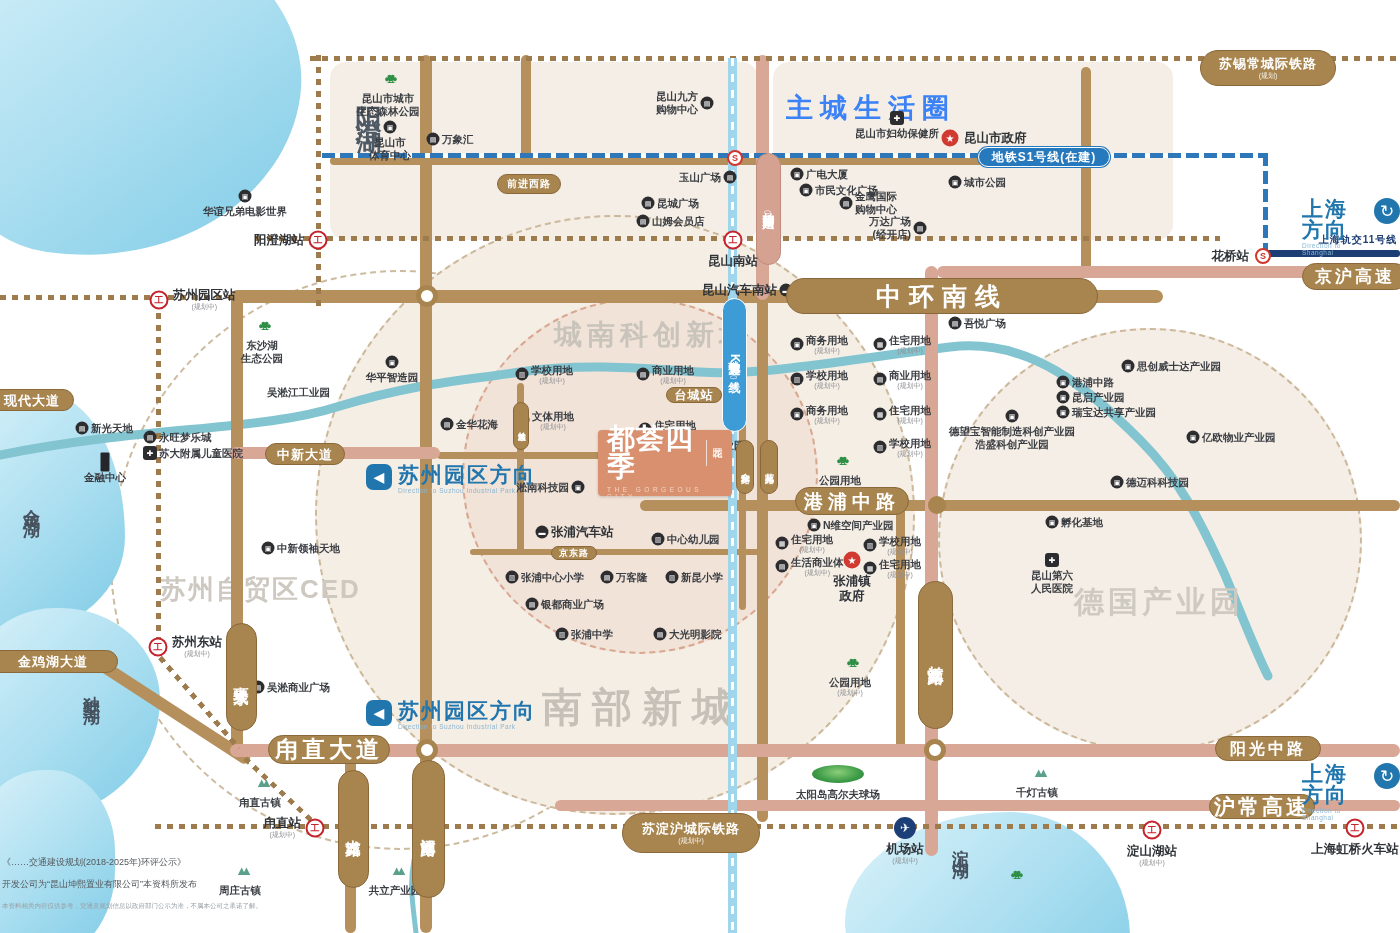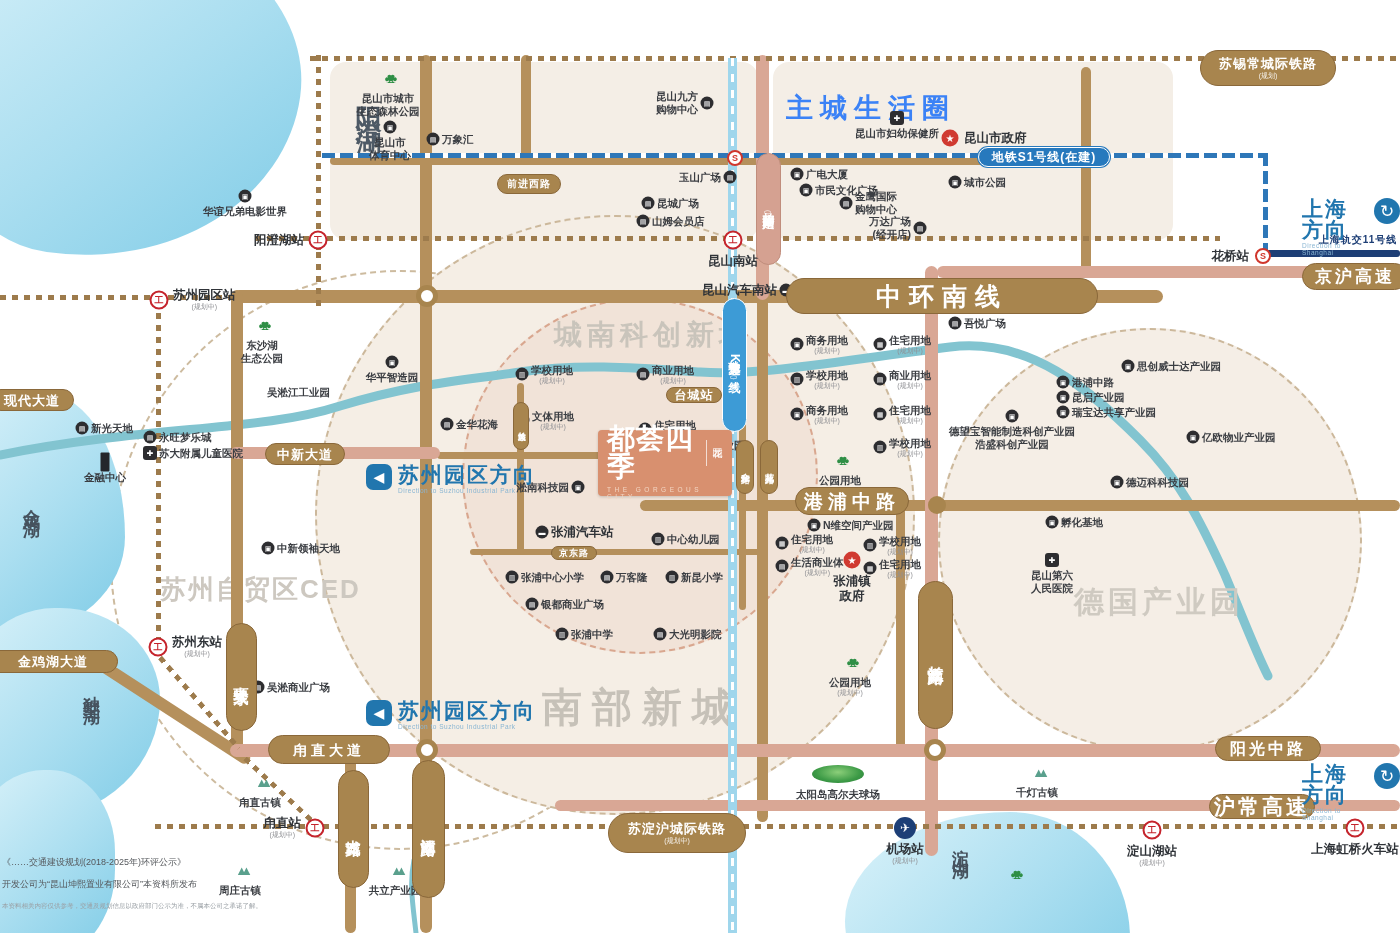--- a/index.html
+++ b/index.html
@@ -205,36 +205,36 @@
     <div class="rbadge gold" style="left: 795px; top: 487px; width: 114px; height: 28px;">
       <span class="t" style="font-size: 19px; letter-spacing: 5px;">港浦中路</span>
     </div>
     <div class="rbadge gold" style="left: 551px; top: 546px; width: 46px; height: 14px;">
       <span class="t" style="font-size: 9px; letter-spacing: 1px;">京东路</span>
     </div>
     <div class="rbadge gold" style="left: -12px; top: 650px; width: 130px; height: 23px;">
       <span class="t" style="font-size: 13px; letter-spacing: 1px;">金鸡湖大道</span>
     </div>
     <div class="rbadge gold" style="left: 268px; top: 735px; width: 122px; height: 29px;">
-      <span class="t" style="font-size: 14px; letter-spacing: 4px;">甪直大道</span>
+      <span class="t" style="font-size: 23px; letter-spacing: 4px;">甪直大道</span>
     </div>
     <div class="rbadge gold" style="left: 1215px; top: 736px; width: 106px; height: 25px;">
       <span class="t" style="font-size: 16px; letter-spacing: 3px;">阳光中路</span>
     </div>
     <div class="rbadge gold" style="left: 1209px; top: 794px; width: 106px; height: 25px;">
       <span class="t" style="font-size: 21px; letter-spacing: 3px;">沪常高速</span>
     </div>
     <div class="rbadge gold" style="left: 1302px; top: 263px; width: 106px; height: 27px;">
       <span class="t" style="font-size: 17px; letter-spacing: 3px;">京沪高速</span>
     </div>
     <div class="rbadge gold" style="left: 1200px; top: 50px; width: 136px; height: 36px;">
       <span class="t" style="font-size: 13px; letter-spacing: 1px;">苏锡常城际铁路</span>
       <span class="s">(规划)</span>
     </div>
-    <div class="rbadge gold" style="left: 608px; top: 813px; width: 138px; height: 40px;">
+    <div class="rbadge gold" style="left: 622px; top: 813px; width: 138px; height: 40px;">
       <span class="t" style="font-size: 13px; letter-spacing: 1px;">苏淀沪城际铁路</span>
       <span class="s">(规划中)</span>
     </div>
     <div class="rbadge blue" style="left: 978px; top: 147px; width: 132px; height: 20px;">
       <span class="t" style="font-size: 12px; letter-spacing: 1px;">地铁S1号线(在建)</span>
     </div>
     <div class="rbadge navytext" style="left: 1316px; top: 234px; width: 84px; height: 12px;">
       <span class="t" style="font-size: 10px; letter-spacing: 1px;">上海轨交11号线</span>
     </div>
     <div class="rbadge k1 v" style="left: 722px; top: 298px; width: 25px; height: 134px;">

